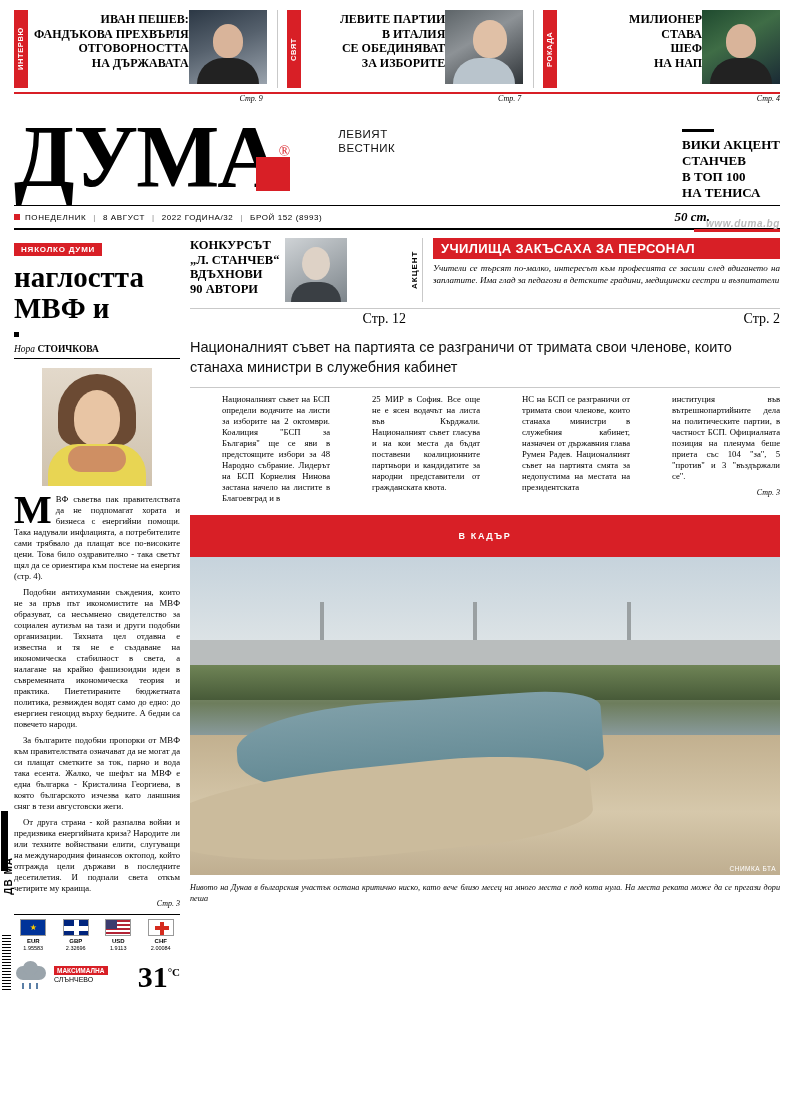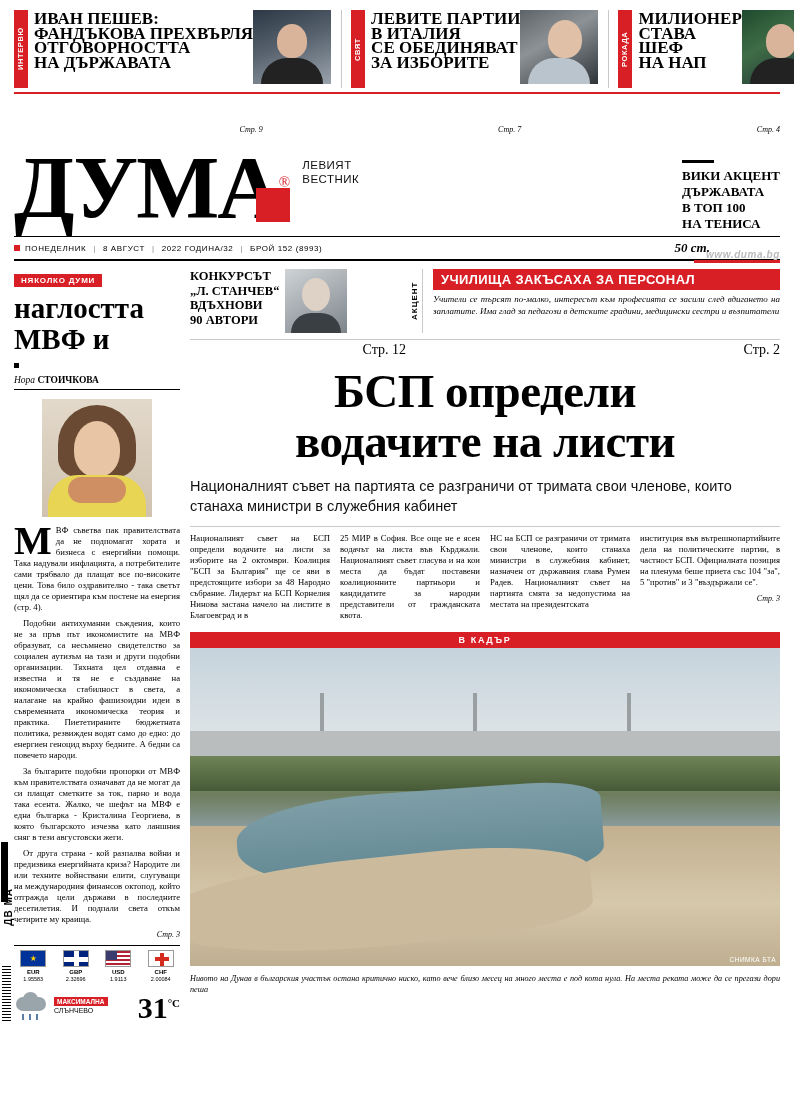--- a/index.html
+++ b/index.html
@@ -46,23 +46,24 @@
     letter-spacing: 0.6px;
     padding: 3px 2px;
     text-align: center;
     width: 14px;
     margin-right: 6px;
   }
   .teaser-text {
     flex: 1;
     font-family: "Liberation Serif", serif;
     font-weight: bold;
-    font-size: 17px;
+    font-size: 12px;
     line-height: 14.5px;
     padding-top: 2px;
+    text-align: right;
   }
   .teaser-text div { white-space: nowrap; }
   .teaser-photo {
     width: 78px;
     height: 74px;
     background: #8f9aa3;
     flex: none;
     overflow: hidden;
     position: relative;
   }
@@ -76,28 +77,29 @@
     background: #d9b49a;
     left: 24px; top: 14px;
   }
   .face2 { background:#e0c0a6; left: 28px; top: 10px; width:34px; height:38px;}
   .shoulders {
     position:absolute; bottom:0; left:8px; width:62px; height:26px;
     background:#222; border-radius: 26px 26px 0 0;
   }
   .shoulders.light { background:#b9c4cc; }
   .teaser-row-refs { display:flex; gap:10px; }
-  .teaser-row-refs > div { flex:1; text-align:right; font-style:italic; font-size:8px;margin-top:31px;}
+  .teaser-row-refs > div { flex:1; text-align:right; font-style:italic; font-size:8px;}
 
   
   .masthead {
     display: flex;
     align-items: flex-start;
     padding-top: 6px;
     position: relative;
+    gap: 36px;
   }
   .logo-wrap { position: relative; display:flex; align-items:flex-start;}
   .logo {
     font-family: "Liberation Serif", serif;
     font-weight: bold;
     font-size: 88px;
     line-height: 84px;
     letter-spacing: -2px;
     color: #000;
   }
@@ -394,28 +396,28 @@
   }
   .acol {
     flex: 1;
     font-family:"Liberation Serif",serif;
     font-size: 8.7px;
     line-height: 11px;
     text-align: justify;
     hyphens: auto;
   }
   .acol p { margin:0 0 5px 0; text-indent: 9px;}
-  .acol p.first { text-indent: 0;}
+  .acol p.first { text-indent: 0; margin-left: 32px;}
   .acol .ref { font-style: italic; text-align:right; font-size:8px;}
 
   .v-kadar {
     background:#d81f26; color:#fff;
     font-family:"Liberation Sans",sans-serif;
     font-weight:bold; font-size:9px; letter-spacing:1.6px;
-    text-align:center; padding: 3px 0;
+    text-align:center; padding: 16px 0;
     margin-top: 6px;
   }
   .photo-main {
     height: 318px;
     margin-top: 0;
     position: relative;
     overflow: hidden;
     background: linear-gradient(180deg,#b9c8d2 0%,#cfd7dc 22%, #9ea98f 34%, #6d7d5c 46%, #8ea0a8 58%, #c9b79a 72%, #d8c9ad 100%);
   }
   .photo-main .sky{position:absolute;left:0;top:0;width:100%;height:30%;background:linear-gradient(180deg,#c6d3dc,#dfe5e7);}
@@ -504,21 +506,21 @@
     </div>
     <div class="levi">
       <div>ЛЕВИЯТ</div>
       <div>ВЕСТНИК</div>
     </div>
 
     <div class="vicky-box">
       <div class="vicky-text">
         <div class="vicky-rule"></div>
         <div>ВИКИ АКЦЕНТ</div>
-        <div>ДЪРЖАВАТА</div>
+        <div>СТАНЧЕВ</div>
         <div>В ТОП 100</div>
         <div>НА ТЕНИСА</div>
       </div>
     </div>
   </div>
 
   <div class="date-bar">
     <span class="sq"></span>
     <span>ПОНЕДЕЛНИК</span>
     <span class="sep">|</span>
@@ -629,24 +631,20 @@
         <div class="akcent-body">
           <div class="akcent-title">УЧИЛИЩА ЗАКЪСАХА ЗА ПЕРСОНАЛ</div>
           <div class="akcent-sub">Учители се търсят по-малко, интересът към професията се засили след вдигането на заплатите. Има глад за педагози в детските градини, медицински сестри и възпитатели</div>
         </div>
       </div>
       <div class="promo-refs">
         <div class="a">Стр. 12</div>
         <div class="b">Стр. 2</div>
       </div>
 
-      <div class="head-main">
-        <div>БСП определи</div>
-        <div>водачите на листи</div>
-      </div>
 
       <div class="deck">Националният съвет на партията се разграничи от тримата свои членове, които станаха министри в служебния кабинет</div>
 
       <div class="article-cols">
         <div class="acol">
           <p class="first">Националният съвет на БСП определи водачите на листи за изборите на 2 октомври. Коалиция "БСП за България" ще се яви в предстоящите избори за 48 Народно събрание. Лидерът на БСП Корнелия Нинова застана начело на листите в Благоевград и в</p>
         </div>
         <div class="acol">
           <p class="first">25 МИР в София. Все още не е ясен водачът на листа във Кърджали. Националният съвет гласува и на кои места да бъдат поставени коалиционните партньори и кандидатите за народни представители от гражданската квота.</p>
         </div>

